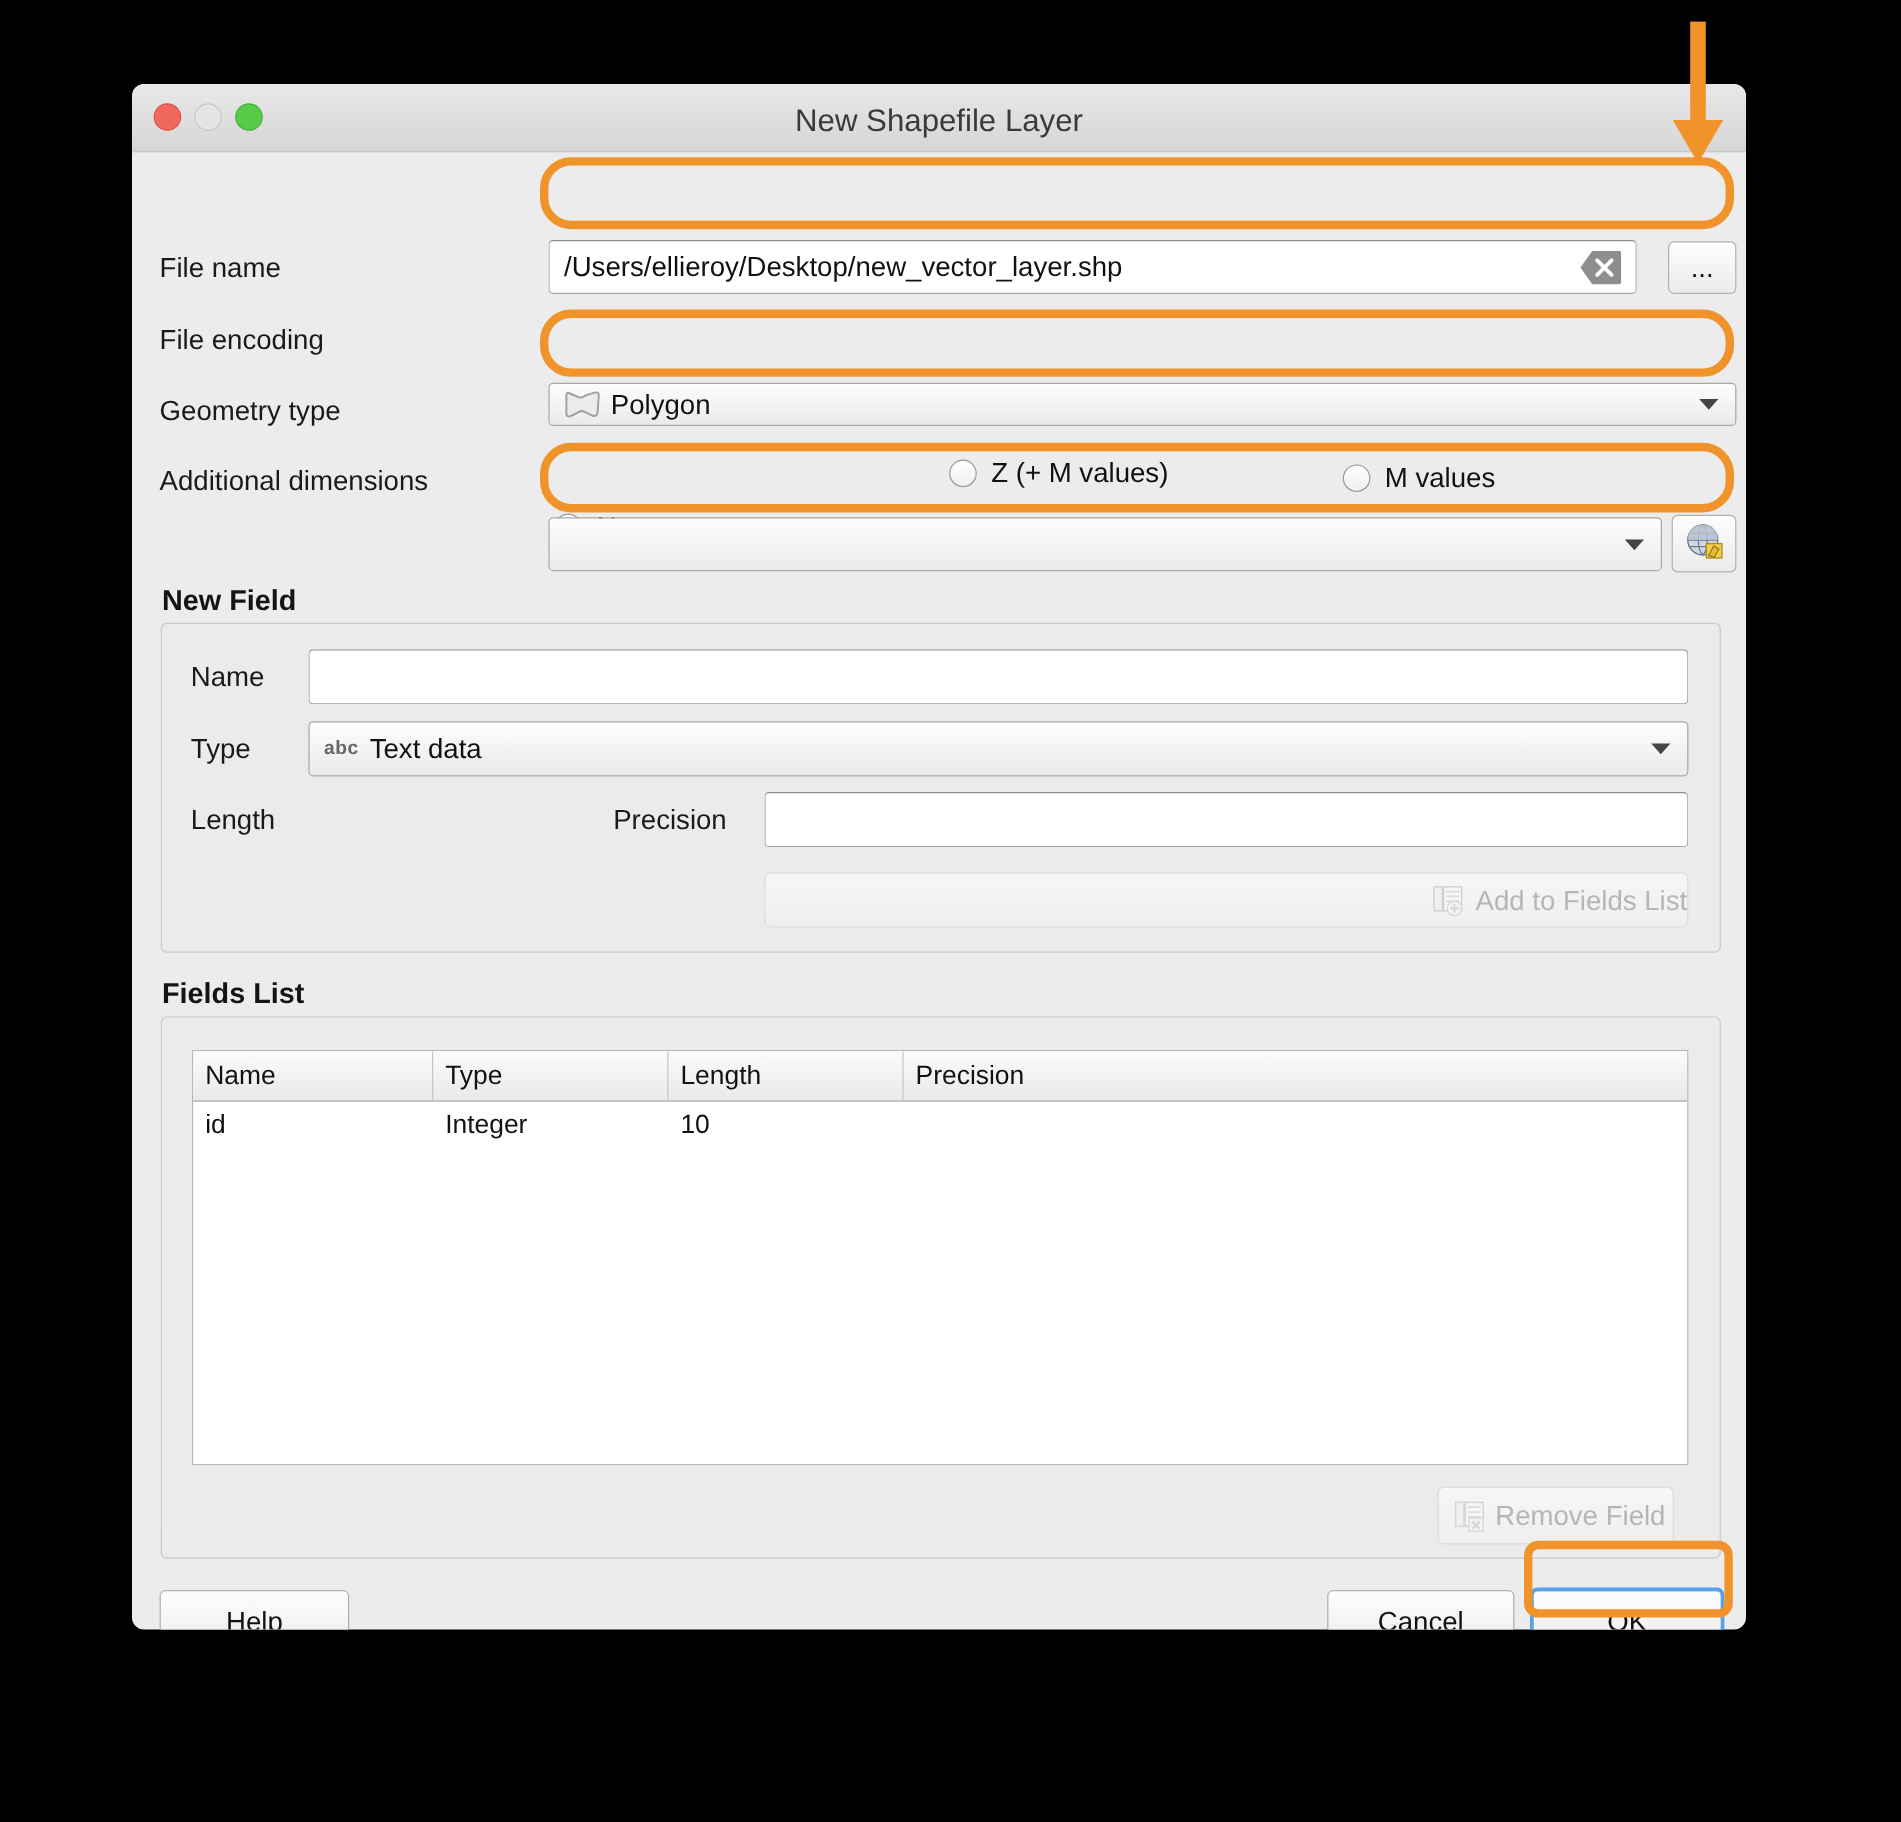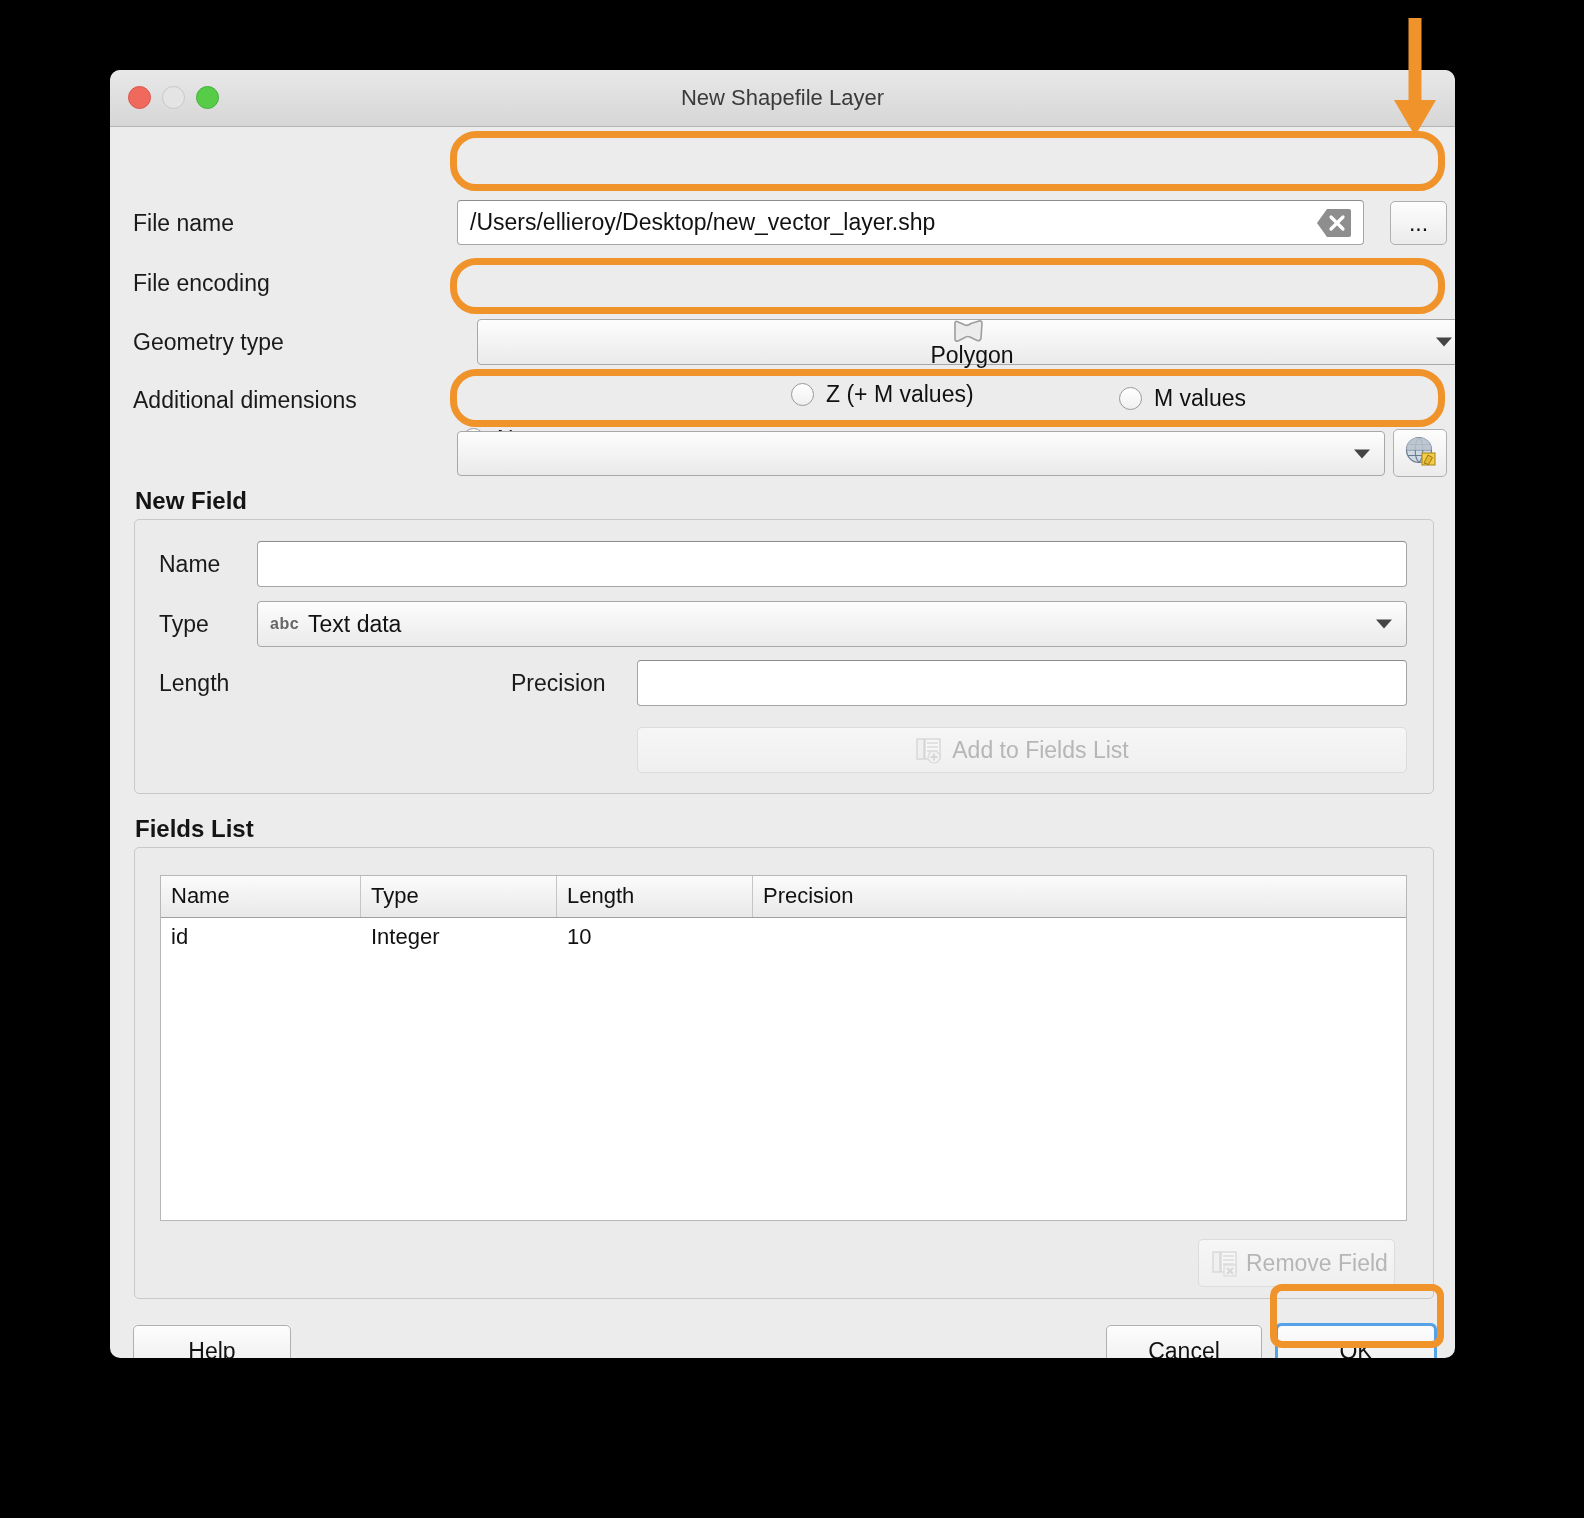--- a/index.html
+++ b/index.html
@@ -33,21 +33,21 @@
     height: 56px;
     background: linear-gradient(to bottom, #e8e8e8 0%, #d6d6d6 100%);
     border-bottom: 1px solid #b4b4b4;
     border-top-left-radius: 10px;
     border-top-right-radius: 10px;
   }
   .title-text {
     position: absolute;
     left: 0; right: 0; top: 15px;
     text-align: center;
-    font-size: 22px;
+    font-size: 26px;
     color: #3a3a3a;
   }
   .traffic {
     position: absolute;
     left: 18px;
     top: 16px;
     display: flex;
     gap: 11px;
   }
   .tl {
@@ -276,21 +276,21 @@
       </span>
     </div>
 
     <div class="btn" style="left:1280px; top:74px; width:57px; height:44px;">...</div>
 
     <div class="row-label" style="left:23px; top:143px;">File encoding</div>
 
 
     <div class="row-label" style="left:23px; top:202px;">Geometry type</div>
 
-    <div class="combo" style="left:367px; top:192px; width:990px; height:46px;flex-direction:column;">
+    <div class="combo" style="left:347px; top:192px; width:990px; height:36px;">
       <span style="margin-right:9px; display:flex; align-items:center;">
         <svg width="30" height="22" viewBox="0 0 30 22">
           <path d="M2 3 C2 2 3 1 4 1.5 L12 5 C14 6 16 5 18 3.5 L26 1 C28 0.5 29 1.5 29 3 L28 18 C28 20 26 21 24 20.5 L17 17 C15 16 13 16.5 11 18 L5 21 C3 21.5 2 20.5 2 19 Z" fill="#ececec" stroke="#9e9e9e" stroke-width="1.6" stroke-linejoin="round"></path>
         </svg>
       </span>
       <span>Polygon</span>
       <span class="arrow"></span>
     </div>
 
     <div class="row-label" style="left:23px; top:260px;">Additional dimensions</div>
@@ -343,21 +343,21 @@
       <span class="arrow"></span>
     </div>
 
     <div class="row-label" style="left:49px; top:543px;">Length</div>
 
     <div class="row-label" style="left:401px; top:543px;">Precision</div>
     <div class="tfield" style="left:527px; top:533px; width:770px; height:46px;">
       <span></span>
     </div>
 
-    <div class="btn disabled" style="left:527px; top:600px; width:770px; height:46px; justify-content:center; ">
+    <div class="btn disabled" style="left:527px; top:600px; width:770px; height:46px; justify-content:flex-end; ">
       <span style="display:flex; align-items:center; margin-right:9px;">
         <svg width="28" height="28" viewBox="0 0 28 28">
           <rect x="2" y="3" width="7" height="20" fill="#f0f0f0" stroke="#d2d2d2" stroke-width="1.2"></rect>
           <rect x="10" y="3" width="15" height="20" fill="#f6f6f6" stroke="#d2d2d2" stroke-width="1.2"></rect>
           <path d="M12 7 h11 M12 11 h11 M12 15 h11" stroke="#dcdcdc" stroke-width="1.4"></path>
           <circle cx="19" cy="21" r="6" fill="#f2f2f2" stroke="#dadada" stroke-width="1.2"></circle>
           <path d="M19 17.5 v7 M15.5 21 h7" stroke="#d6d6d6" stroke-width="1.8"></path>
         </svg>
       </span>
       <span>Add to Fields List</span>

